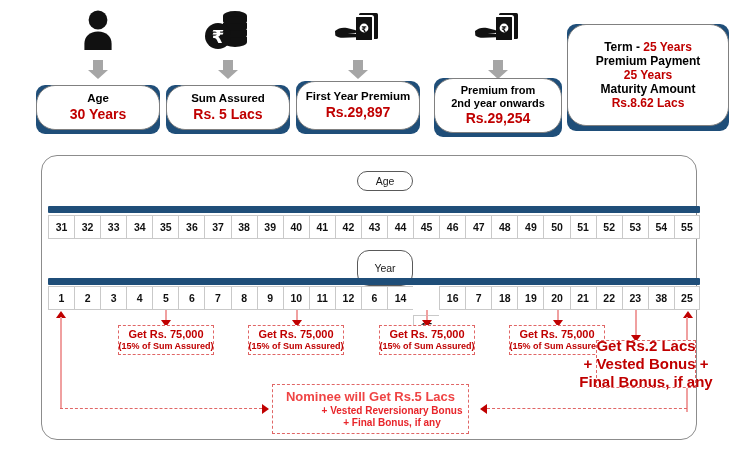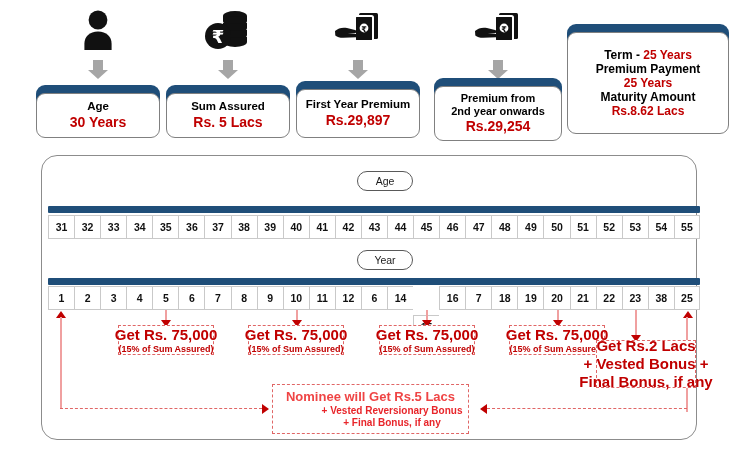--- a/index.html
+++ b/index.html
@@ -28,23 +28,23 @@
   .arrow-down i:after{
     content:"";position:absolute;left:-5px;top:10px;
     border-left:10px solid transparent;border-right:10px solid transparent;
     border-top:9px solid #a6a6a6;
   }
   .boxshell{
     position:absolute;left:0;width:100%;
     background:#1f4e79;border-radius:9px;
   }
   .box{
-    position:absolute;left:0;top:8px;width:100%;
+    position:absolute;left:0;top:0;width:100%;
     box-sizing:border-box;
-    background:#ffffff;border:1.3px solid #808080;border-radius:9px;
+    background:#ffffff;border:1.3px solid #808080;border-radius:19px;
     display:flex;flex-direction:column;align-items:center;justify-content:center;
     line-height:1.18;
   }
   .lbl{font-weight:bold;font-size:11.5px;color:#000;white-space:nowrap;}
   .val{font-weight:bold;font-size:14px;color:#c00000;white-space:nowrap;}
   .lbl-sm{font-weight:bold;font-size:11px;color:#000;white-space:nowrap;}
   .mixline{font-weight:bold;font-size:12px;white-space:nowrap;}
   .mixline .k{color:#000;}
   .mixline .v{color:#c00000;}
 
@@ -75,21 +75,21 @@
   }
   .cell:last-child{border-right:1px solid #c9c9c9;}
 
   
   .callout{
     position:absolute;box-sizing:border-box;
     border:1.4px dashed #e06666;background:#fff;
     display:flex;flex-direction:column;align-items:center;justify-content:center;
     line-height:1.2;
   }
-  .c-big{font-size:15px;font-weight:bold;color:#c00000;white-space:nowrap;}
+  .c-big{font-size:11px;font-weight:bold;color:#c00000;white-space:nowrap;}
   .c-sm{font-size:9px;font-weight:bold;color:#c00000;white-space:nowrap;}
   .c-md{font-size:15px;font-weight:bold;color:#c00000;white-space:nowrap;}
   .c-xl{font-size:13px;font-weight:bold;color:#ef4444;white-space:nowrap;}
   .c-l{font-size:10px;font-weight:bold;color:#e8252a;white-space:nowrap;margin-left:43px;}
 
   
   .vline{position:absolute;width:1.6px;background:#f0a0a0;}
   .hdash{position:absolute;height:0;border-top:1.6px dashed #e06666;}
   .tri-down{
     position:absolute;width:0;height:0;
@@ -313,21 +313,21 @@
         <span>53</span>
       </div>
       <div class="cell" style="width: 26.08px;">
         <span>54</span>
       </div>
       <div class="cell" style="width: 26.08px;">
         <span>55</span>
       </div>
     </div>
 
-  <div class="pill" style="left:357px;top:250px;width:56px;height:20px;">
+  <div class="pill" style="left:357px;top:250px;width:56px;height:36px;">
     <span>Year</span>
   </div>
 
   <div class="navybar" style="left:48px;top:278px;width:652px;"></div>
 
   <div class="rowtable" id="year-row" style="left:48px;top:286px;">
       <div class="cell" style="width: 26.08px;">
         <span>1</span>
       </div>
       <div class="cell" style="width: 26.08px;">

